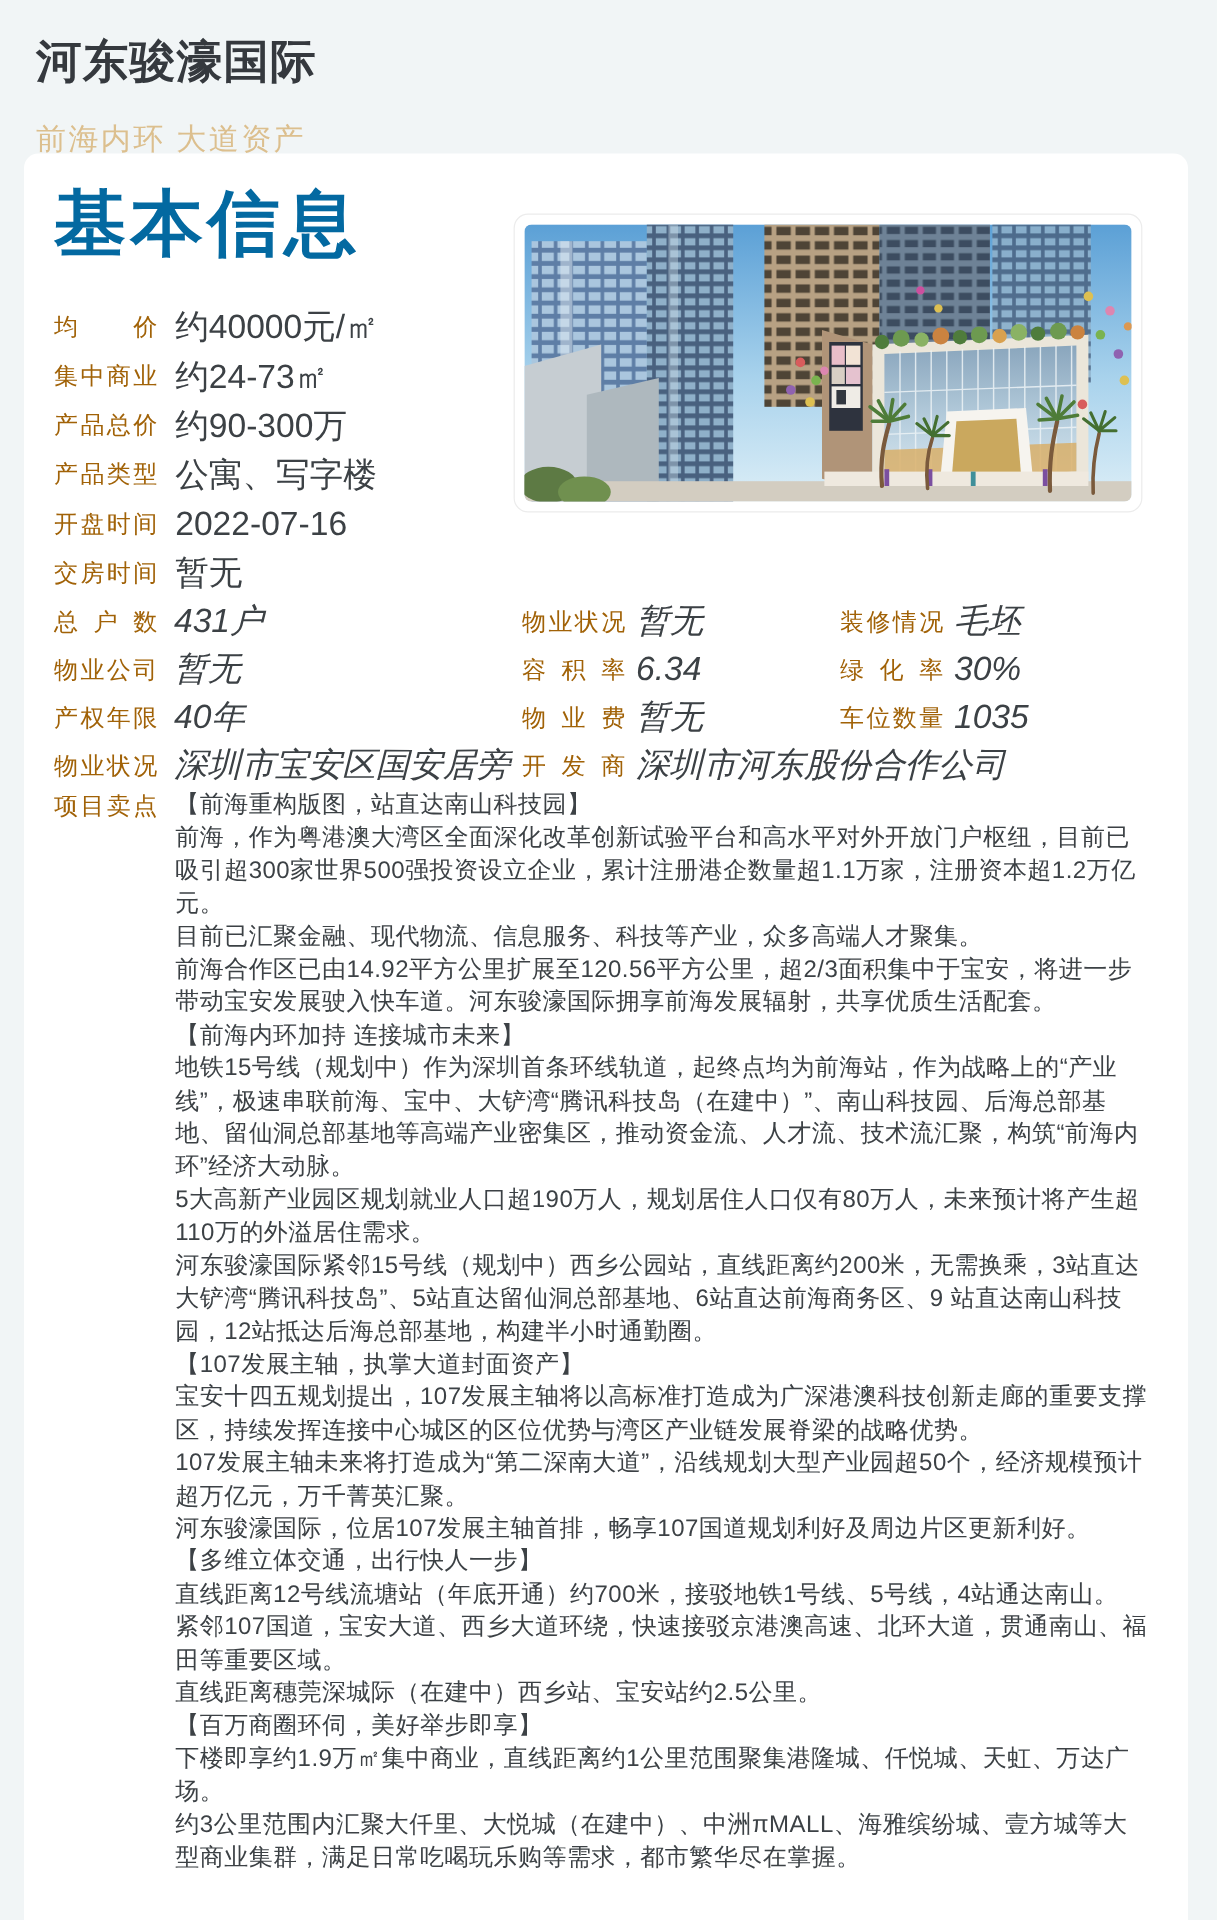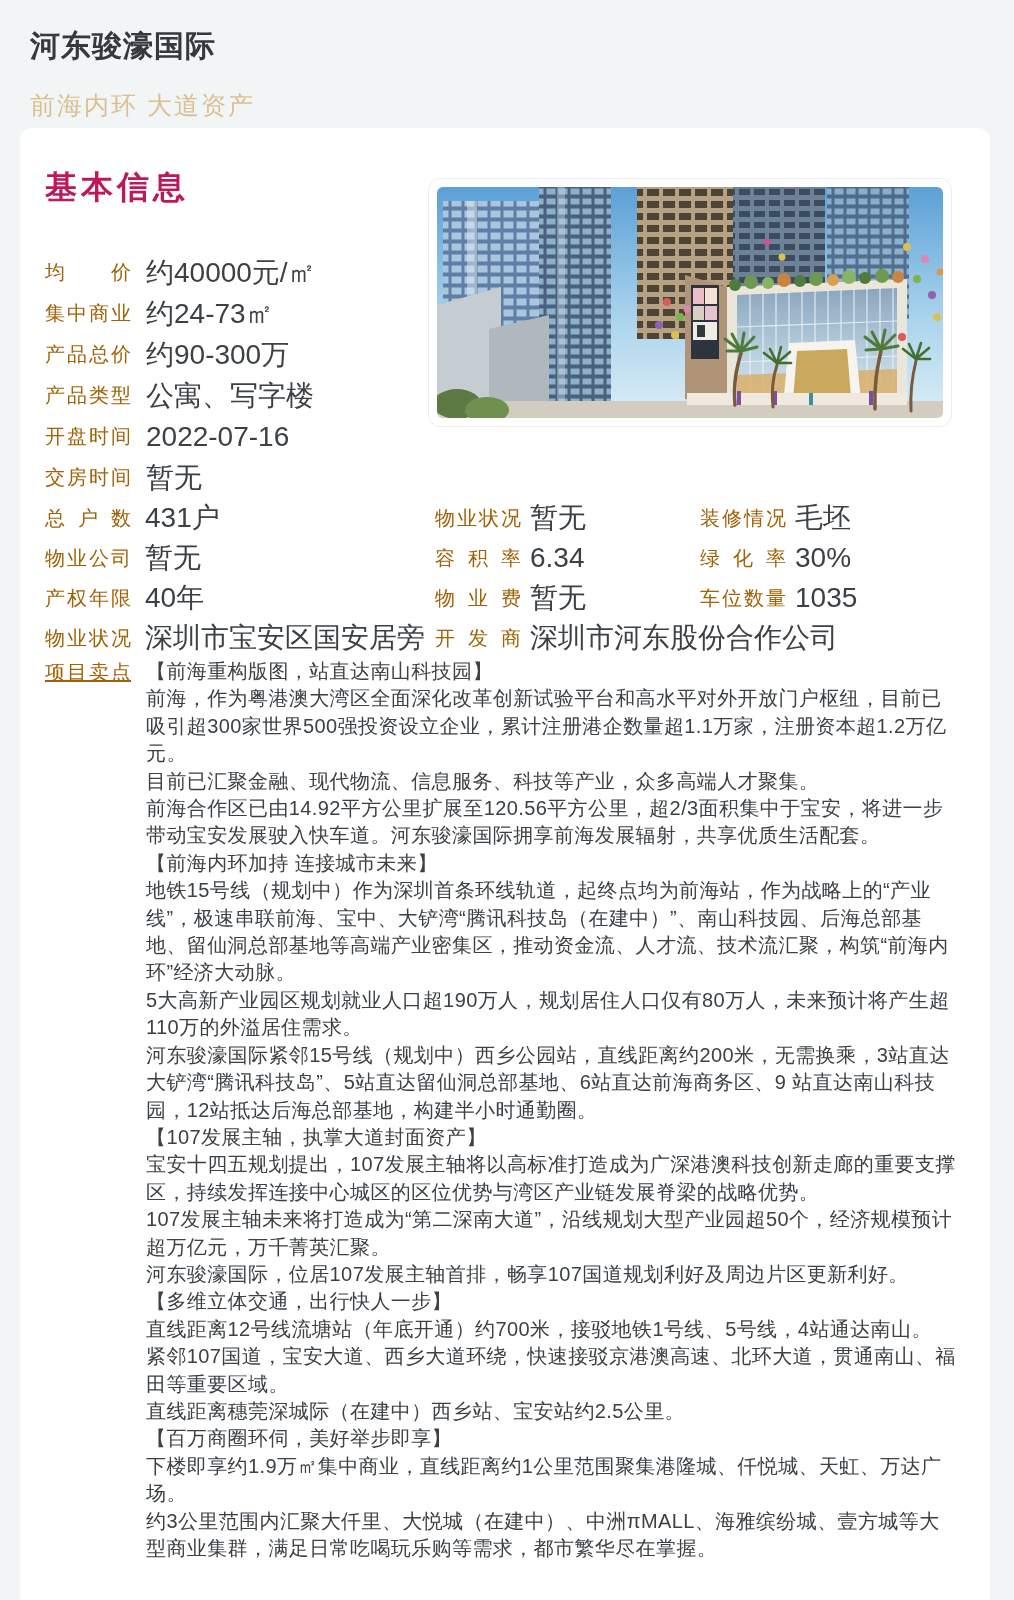--- a/index.html
+++ b/index.html
@@ -7,60 +7,60 @@
     width: 1014px; height: 1600px;
     overflow: hidden;
     background: #f1f5f6;
     font-family: "Liberation Sans", "DejaVu Sans", sans-serif;
     color: #3e4347;
     position: relative;
   }
   
   .page-header { position: absolute; left: 30px; top: 26px; }
   .page-title {
-    font-size: 30px; font-weight: bold; color: #35393e; letter-spacing: 1px;
+    font-size: 38px; font-weight: bold; color: #35393e; letter-spacing: 1px;
   }
   .page-subtitle {
     margin-top: 22px; font-size: 25px; font-weight: normal;
     color: #dcbf8e; letter-spacing: 2px;
   }
   
   .card {
     position: absolute; left: 20px; top: 128px;
     width: 970px; height: 1500px;
     background: #ffffff; border-radius: 12px;
     padding: 32px 32px 0 25px;
     overflow: hidden;
   }
   .section-title {
-    font-size: 32px; line-height: 54px; font-weight: 600;
-    color: #be185d; letter-spacing: 4px;
+    font-size: 60px; line-height: 54px; font-weight: 600;
+    color: #0369a1; letter-spacing: 4px;
   }
   
   .info-rows { margin-top: 38px; }
   .row { display: flex; align-items: center; height: 41px; width: 380px; }
   .row3 {
     display: grid; align-items: center; height: 40px;
     grid-template-columns: 86px 304px 86px 179px 86px 1fr;
   }
   .row2 {
     display: grid; align-items: center; height: 40px;
     grid-template-columns: 86px 304px 86px 1fr;
   }
   .lbl {
     width: 86px; flex: none;
     font-size: 20px; color: #a16207;
     text-align: justify; text-align-last: justify;
   }
   .val { margin-left: 15px; font-size: 28px; font-weight: 500; color: #3c4145; }
-  .row3 .val, .row2 .val { margin-left: 0; padding-left: 14px; }
+  .row3 .val, .row2 .val { margin-left: 0; padding-left: 14px; font-style: italic; }
   .row3 .val.c2, .row3 .val.c3, .row2 .val.c2 { padding-left: 9px; }
   
   .sp-row { display: flex; align-items: flex-start; margin-top: 0; }
-  .sp-row .lbl { line-height: 27px; padding-top: 1px; text-decoration: underline; }
+  .sp-row .lbl { line-height: 27px; padding-top: 1px; }
   .sp-text {
     margin-left: 15px; width: 812px;
     font-size: 20px; line-height: 27.4px; letter-spacing: 0.4px;
     color: #3c4145;
   }
   .sp-text p { margin: 0; }
   
   .photo-frame {
     position: absolute; left: 408px; top: 50px;
     width: 524px; height: 249px;

